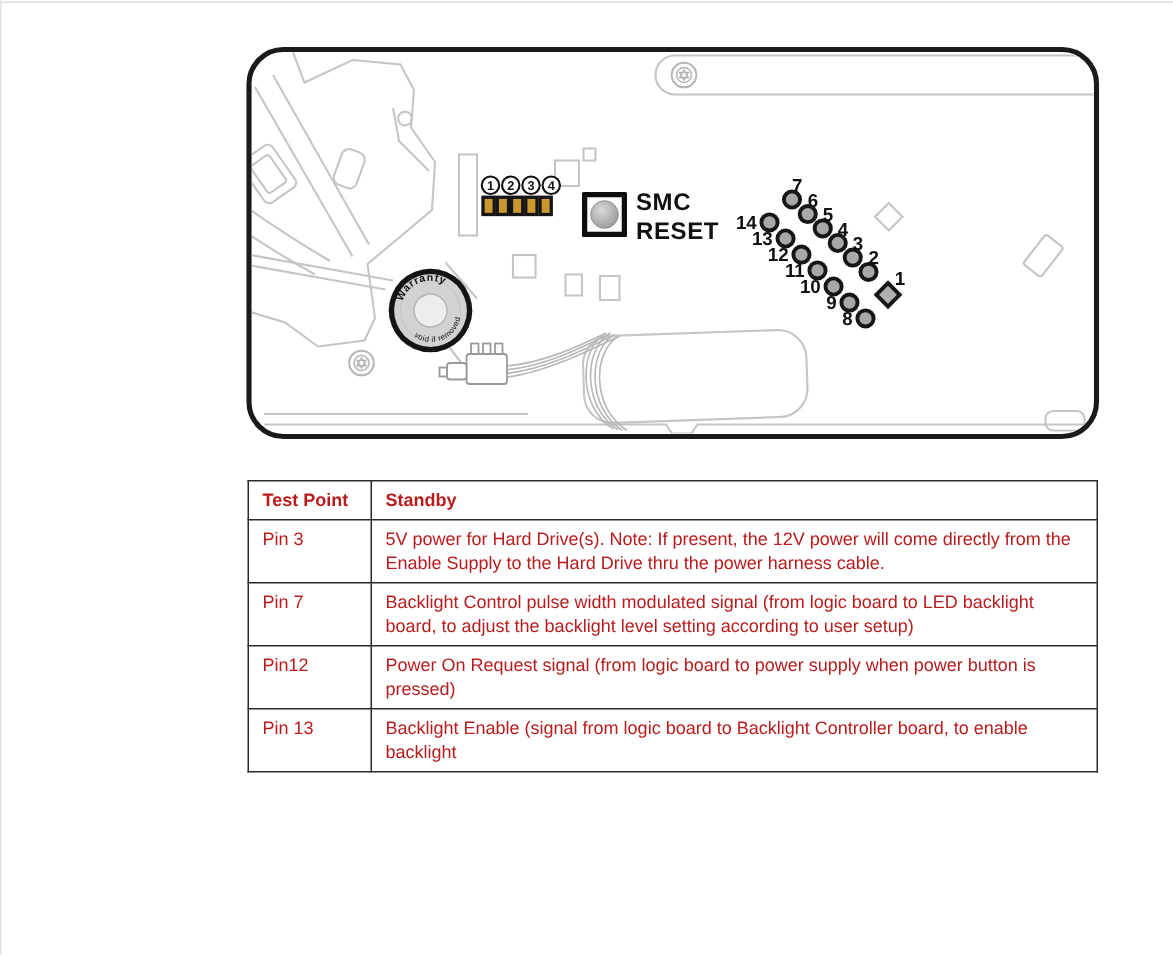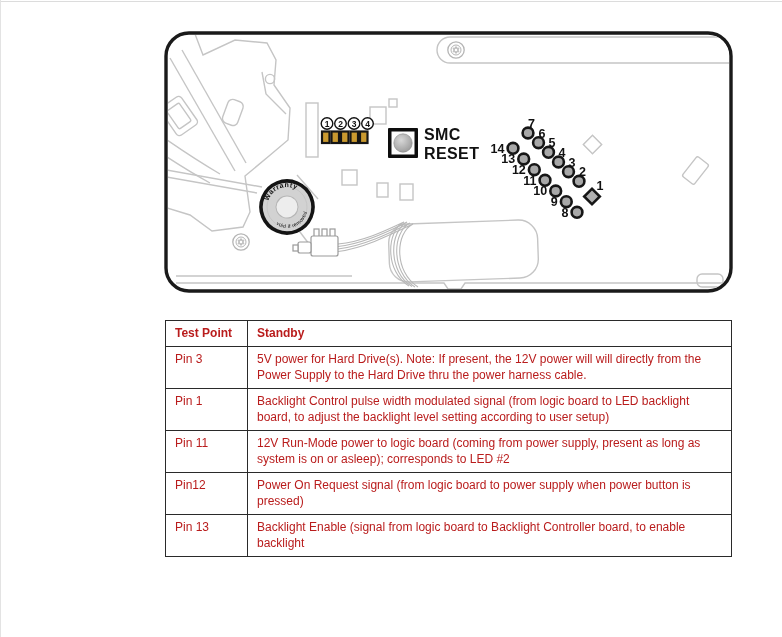--- a/index.html
+++ b/index.html
@@ -193,29 +193,25 @@
         <col class="col-pin">
         <col>
       </colgroup>
     <tbody>
         <tr>
       <th>Test Point</th>
       <th>Standby</th>
     </tr>
     <tr>
       <td>Pin 3</td>
-      <td>5V power for Hard Drive(s). Note: If present, the 12V power will will directly from the Power Supply to the Hard Drive thru the power harness cable.</td>
-    </tr>
-    <tr>
-      <td>Pin 1</td>
+      <td>5V power for Hard Drive(s). Note: If present, the 12V power will come directly from the Enable Supply to the Hard Drive thru the power harness cable.</td>
+    </tr>
+    <tr>
+      <td>Pin 7</td>
       <td>Backlight Control pulse width modulated signal (from logic board to LED backlight board, to adjust the backlight level setting according to user setup)</td>
-    </tr>
-    <tr>
-      <td>Pin 11</td>
-      <td>12V Run-Mode power to logic board (coming from power supply, present as long as system is on or asleep); corresponds to LED #2</td>
     </tr>
     <tr>
       <td>Pin12</td>
       <td>Power On Request signal (from logic board to power supply when power button is pressed)</td>
     </tr>
     <tr>
       <td>Pin 13</td>
       <td>Backlight Enable (signal from logic board to Backlight Controller board, to enable backlight</td>
     </tr>
   </tbody>

